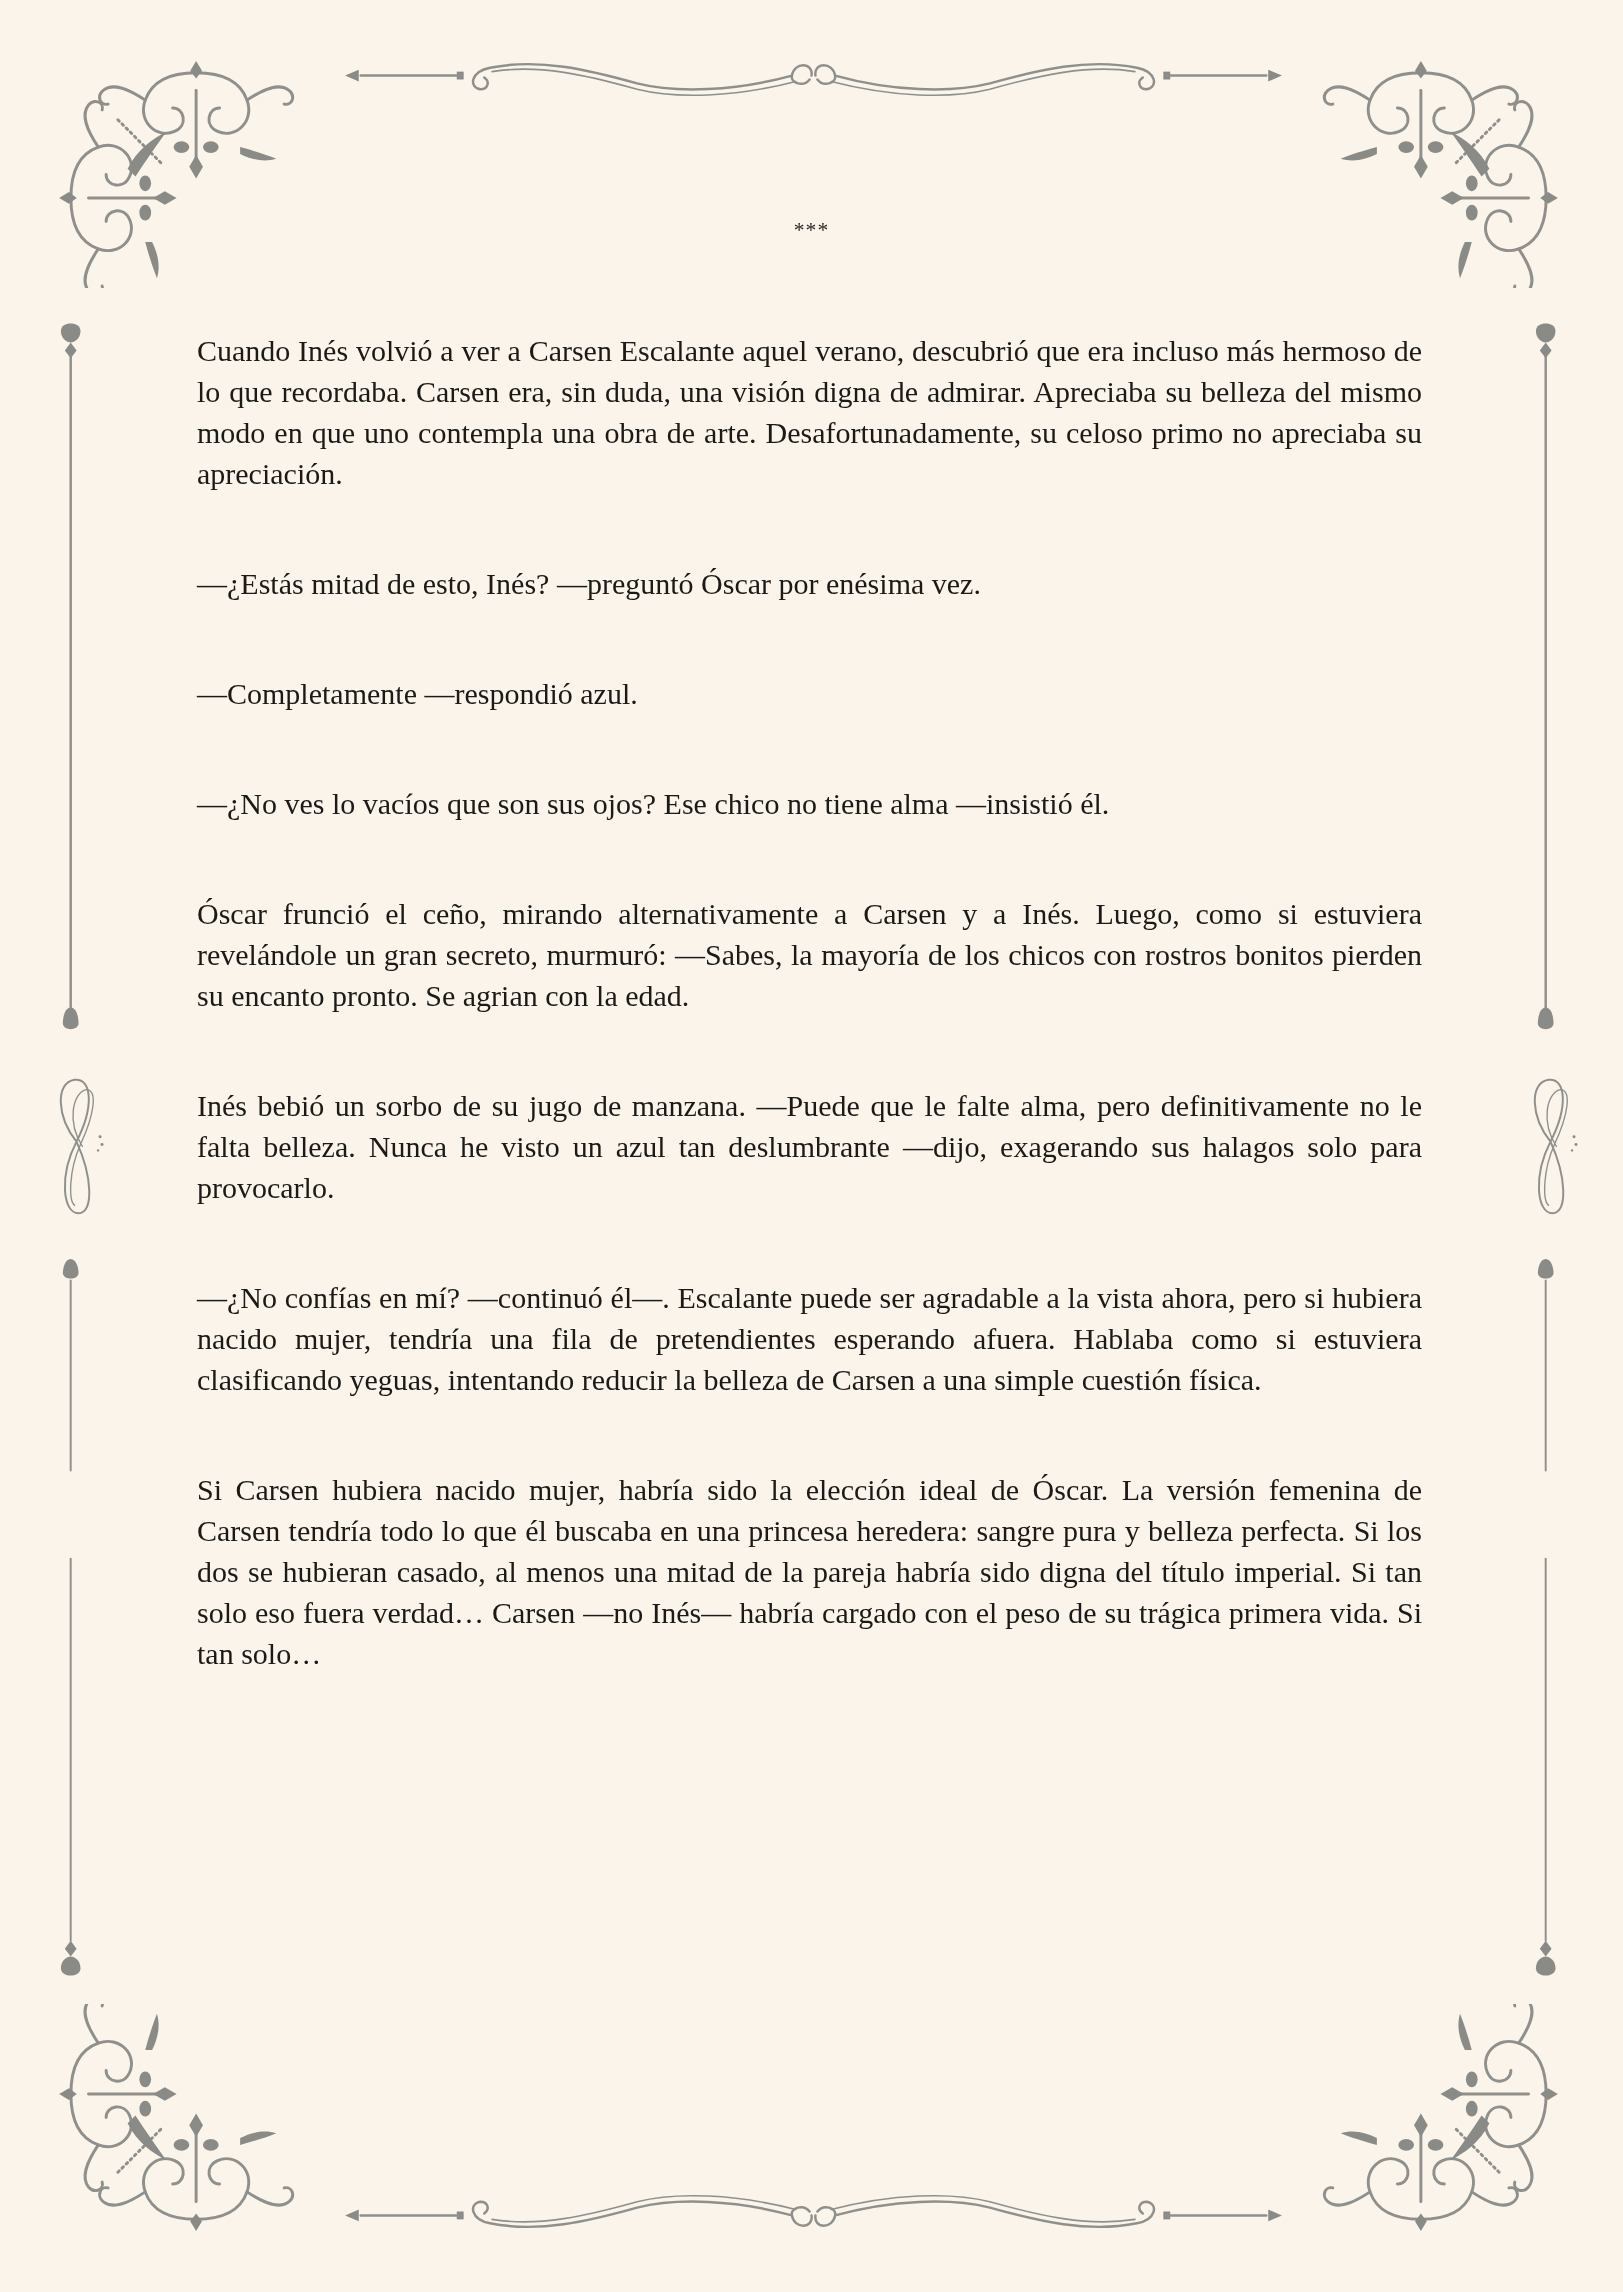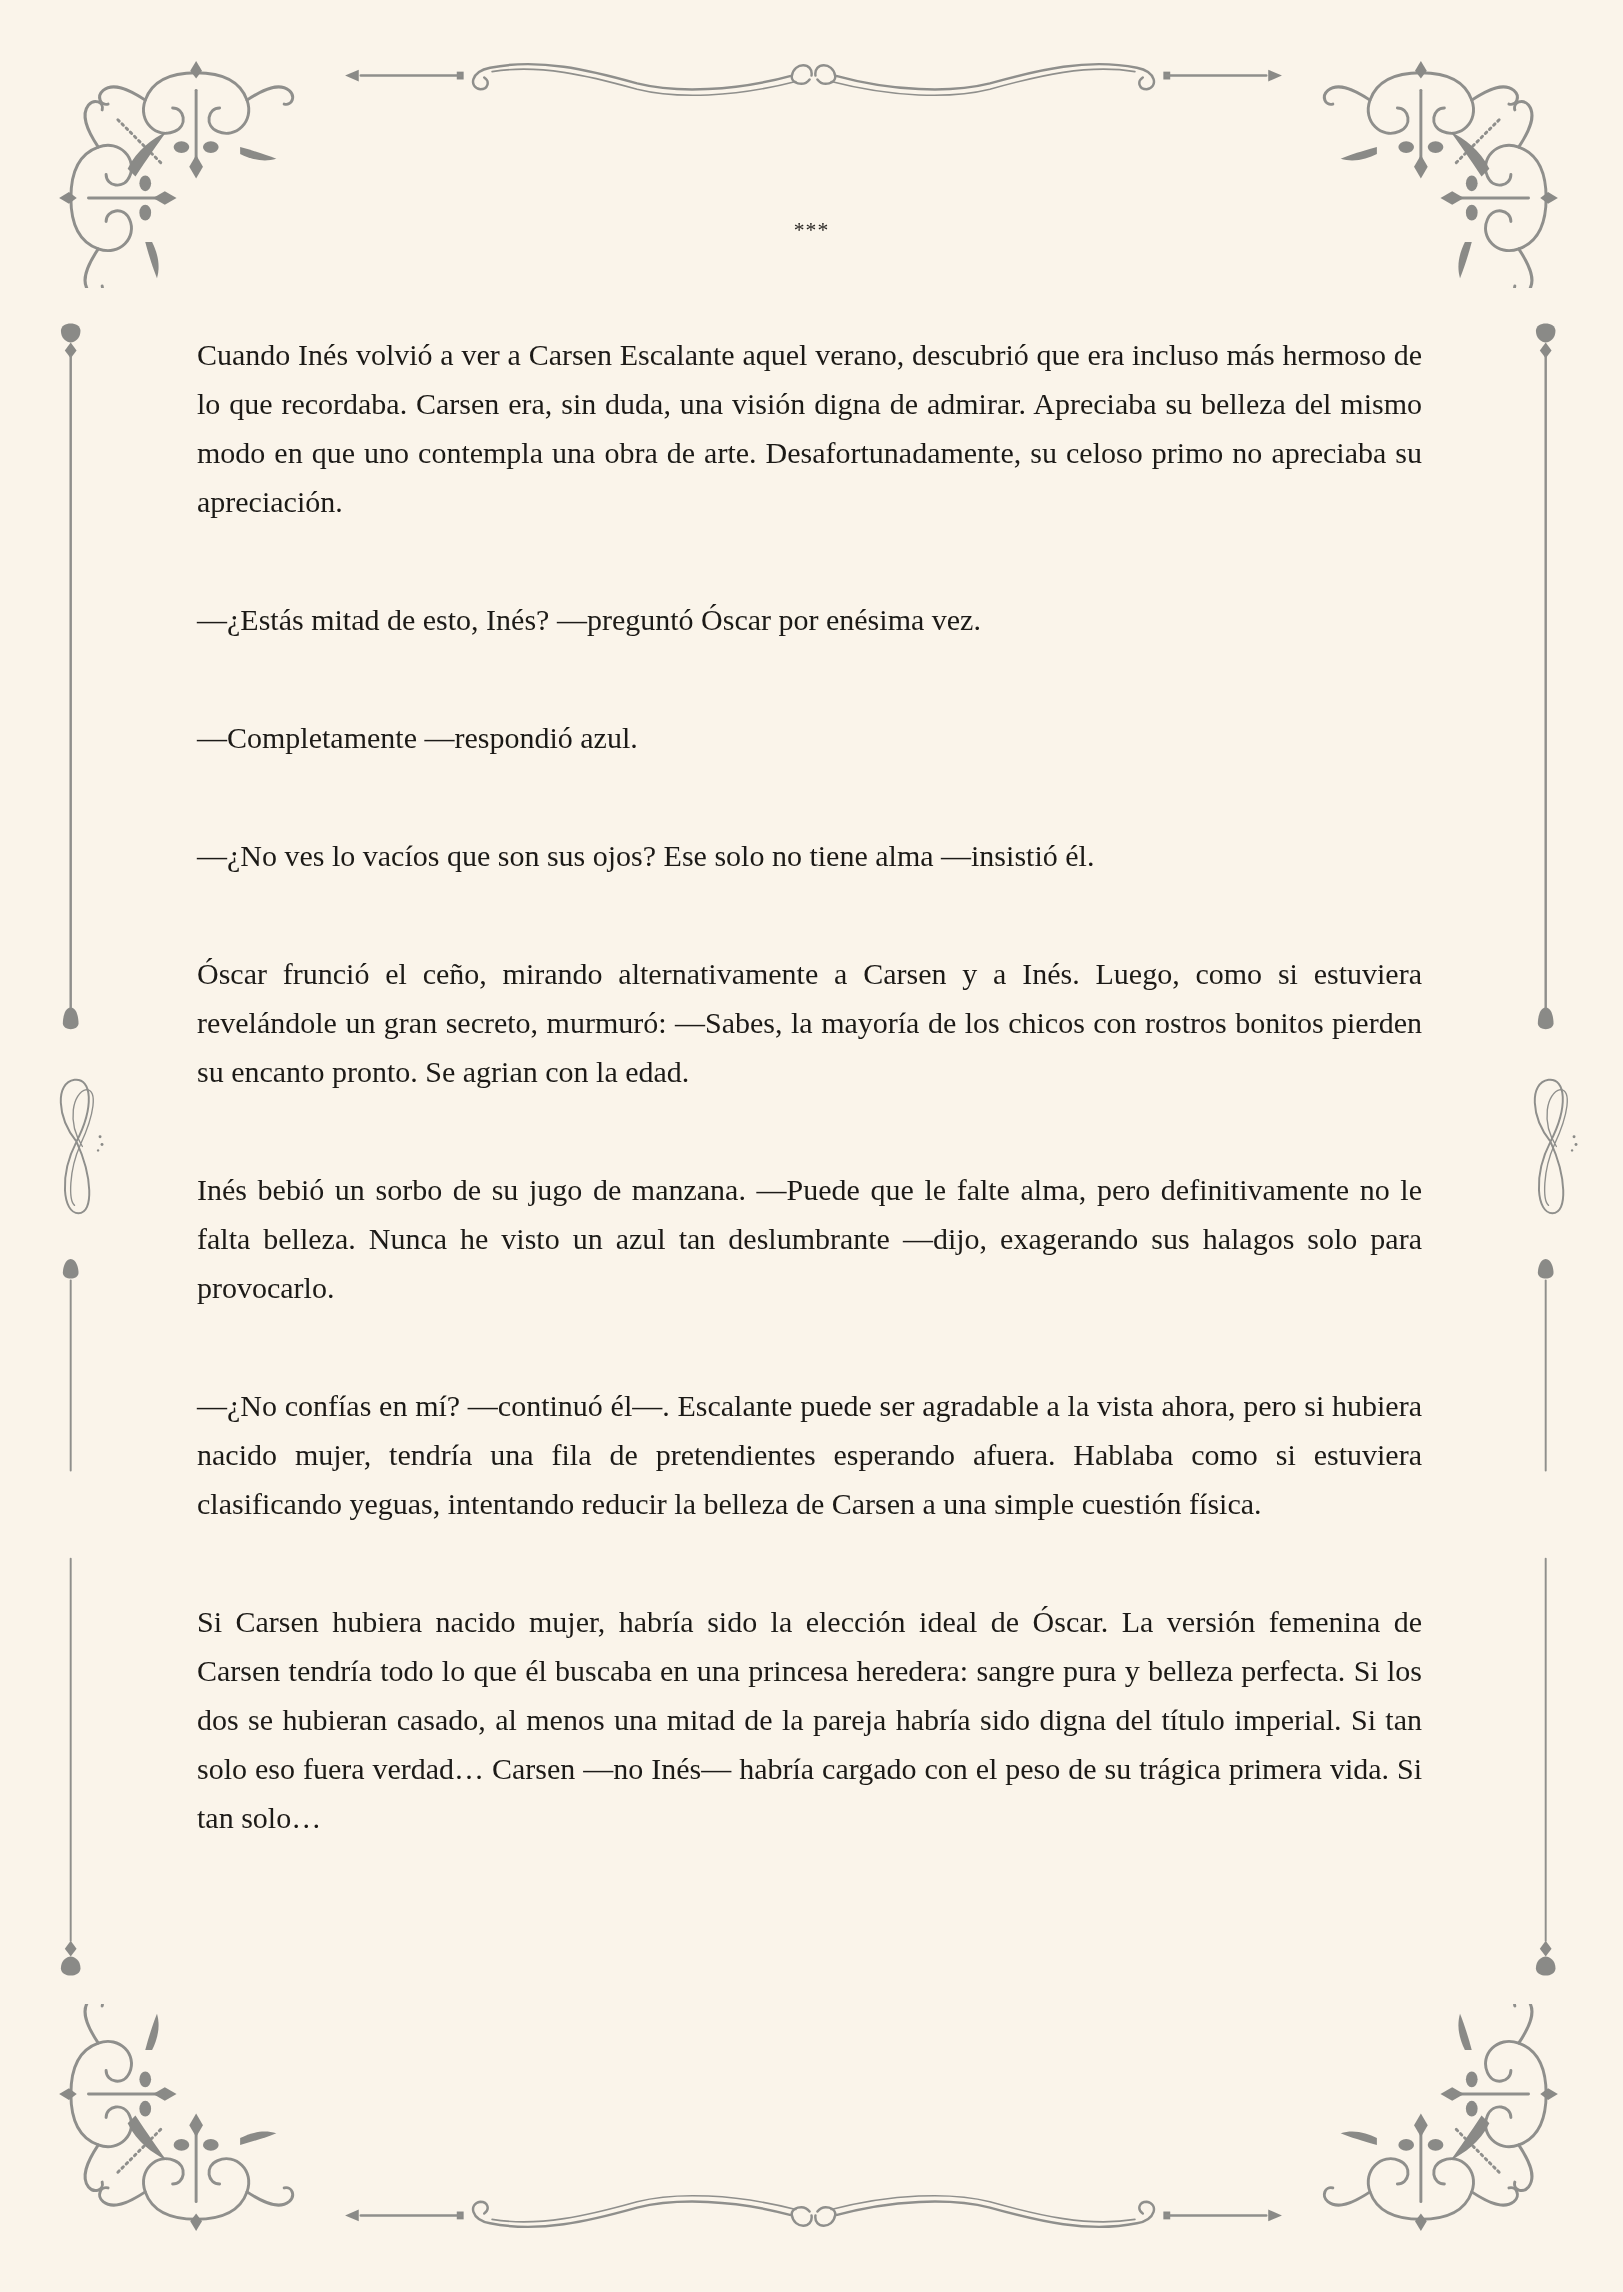--- a/index.html
+++ b/index.html
@@ -35,21 +35,21 @@
   .scene-break {
     position: absolute; left: 0; width: 100%; top: 218px;
     text-align: center; font-size: 21.6px; letter-spacing: 1px; color: #2a2724;
   }
   .content {
     position: absolute; left: 197px; top: 330px; width: 1225px;
   }
   .content p {
     margin: 0 0 69px 0;
     font-size: 30px;
-    line-height: 49px;
+    line-height: 41px;
     text-align: justify;
     hyphens: none;
   }
 </style>
 </head>
 <body>
 
 <div class="orn" id="corner-tl">
   <svg viewBox="0 0 245 232">
     <g class="stroke">
@@ -277,19 +277,19 @@
       </g>
   </svg>
 </div>
 
 <div class="scene-break">***</div>
 
 <div class="content">
   <p>Cuando Inés volvió a ver a Carsen Escalante aquel verano, descubrió que era incluso más hermoso de lo que recordaba. Carsen era, sin duda, una visión digna de admirar. Apreciaba su belleza del mismo modo en que uno contempla una obra de arte. Desafortunadamente, su celoso primo no apreciaba su apreciación.</p>
   <p>—¿Estás mitad de esto, Inés? —preguntó Óscar por enésima vez.</p>
   <p>—Completamente —respondió azul.</p>
-  <p>—¿No ves lo vacíos que son sus ojos? Ese solo no tiene alma —insistió él.</p>
+  <p>—¿No ves lo vacíos que son sus ojos? Ese chico no tiene alma —insistió él.</p>
   <p>Óscar frunció el ceño, mirando alternativamente a Carsen y a Inés. Luego, como si estuviera revelándole un gran secreto, murmuró: —Sabes, la mayoría de los chicos con rostros bonitos pierden su encanto pronto. Se agrian con la edad.</p>
   <p>Inés bebió un sorbo de su jugo de manzana. —Puede que le falte alma, pero definitivamente no le falta belleza. Nunca he visto un azul tan deslumbrante —dijo, exagerando sus halagos solo para provocarlo.</p>
   <p>—¿No confías en mí? —continuó él—. Escalante puede ser agradable a la vista ahora, pero si hubiera nacido mujer, tendría una fila de pretendientes esperando afuera. Hablaba como si estuviera clasificando yeguas, intentando reducir la belleza de Carsen a una simple cuestión física.</p>
   <p>Si Carsen hubiera nacido mujer, habría sido la elección ideal de Óscar. La versión femenina de Carsen tendría todo lo que él buscaba en una princesa heredera: sangre pura y belleza perfecta. Si los dos se hubieran casado, al menos una mitad de la pareja habría sido digna del título imperial. Si tan solo eso fuera verdad… Carsen —no Inés— habría cargado con el peso de su trágica primera vida. Si tan solo…</p>
 </div>
 
 
 </body></html>

